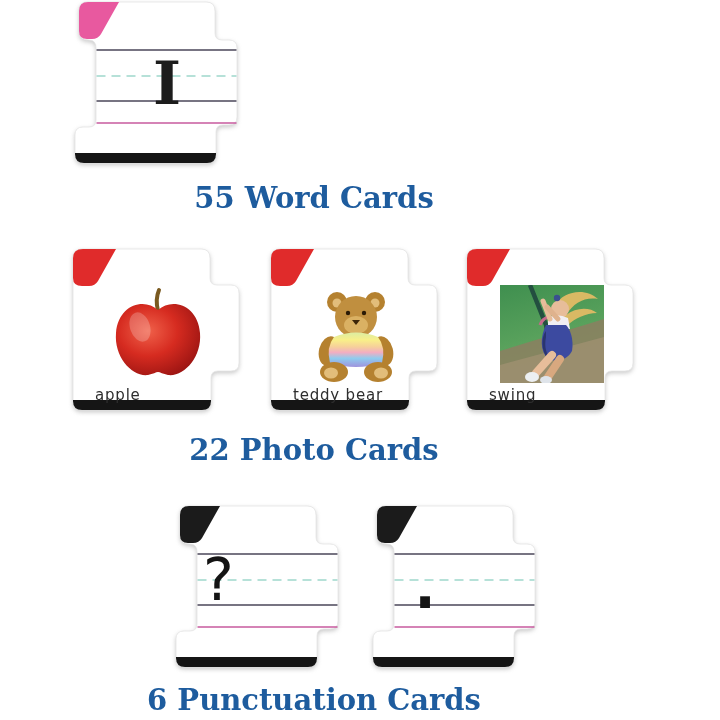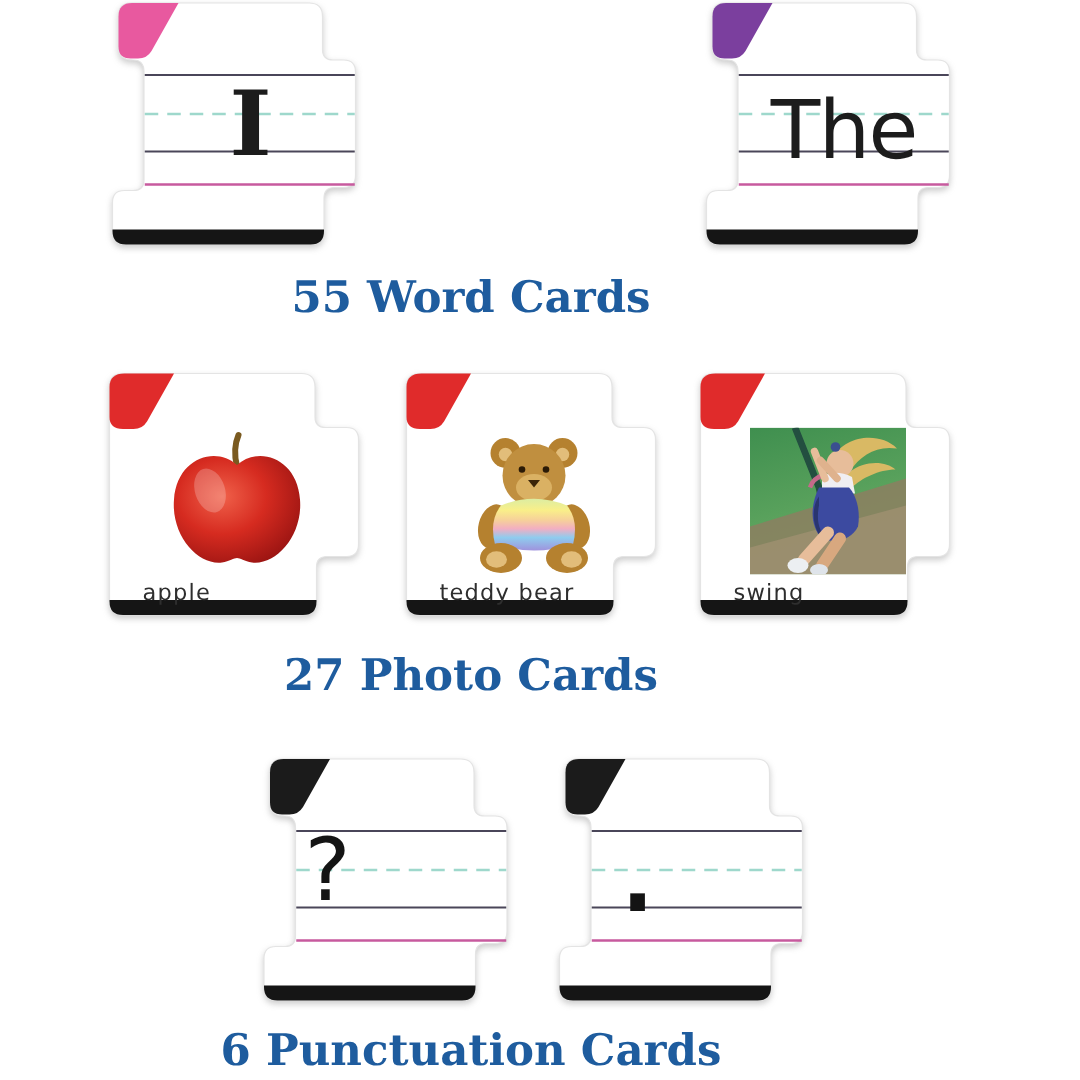--- a/index.html
+++ b/index.html
@@ -42,34 +42,20 @@
         <line class="ln-solid" x1="34.5" y1="101" x2="174.5" y2="101"></line>
         <line class="ln-pink" x1="34.5" y1="123" x2="174.5" y2="123"></line>
       </g>
       <path class="tab" d="M 26 2 L 57 2 L 39 34 Q 36 39 30 39 H 25 Q 17 39 17 31 V 11 Q 17 2 26 2 Z" fill="#e8599f"></path>
       <path class="bar" d="M13 153 L154 153 L154 154 Q154 163 145 163 L22 163 Q13 163 13 154 Z"></path>
     </svg>
     <div class="word-text font-serif">I</div>
   </div>
 
 
-  <div class="card" style="left:458px;top:0;">
-    <svg class="card-svg" width="190" height="166" viewBox="0 0 190 166">
-      <path class="body" d="M 25 2 H 144 Q 153 2 153 11 V 33 Q 153 40 160 40 H 167 Q 175 40 175 48 V 117 Q 175 125 167 125 H 161 Q 154 125 154 132 V 154 Q 154 163 145 163 H 22 Q 13 163 13 154 V 135 Q 13 127 21 127 H 27 Q 34 127 34 120 V 48 Q 34 40 27 40 Q 17 40 17 32 V 11 Q 17 2 25 2 Z"></path>
-      <g>
-        <line class="ln-solid" x1="34.5" y1="50" x2="174.5" y2="50"></line>
-        <line class="ln-dash" x1="34.5" y1="76" x2="174.5" y2="76"></line>
-        <line class="ln-solid" x1="34.5" y1="101" x2="174.5" y2="101"></line>
-        <line class="ln-pink" x1="34.5" y1="123" x2="174.5" y2="123"></line>
-      </g>
-      <path class="tab" d="M 26 2 L 57 2 L 39 34 Q 36 39 30 39 H 25 Q 17 39 17 31 V 11 Q 17 2 26 2 Z" fill="#7b3f9e"></path>
-      <path class="bar" d="M13 153 L154 153 L154 154 Q154 163 145 163 L22 163 Q13 163 13 154 Z"></path>
-    </svg>
-    <div class="word-text">The</div>
-  </div>
 
   <div class="caption" style="top:181px;">55 Word Cards</div>
 
   <div class="card" style="left:64px;top:247px;">
     <svg class="card-svg" width="190" height="166" viewBox="0 0 190 166">
       <path class="body" d="M 18 2 H 137 Q 146 2 146 11 V 31 Q 146 38 153 38 H 167 Q 175 38 175 46 V 116 Q 175 124 167 124 H 154 Q 147 124 147 131 V 154 Q 147 163 138 163 H 18 Q 9 163 9 154 V 11 Q 9 2 18 2 Z"></path>
       <path class="tab" d="M 19 2 L 52 2 L 34 34 Q 31 39 25 39 H 18 Q 9 39 9 31 V 11 Q 9 2 19 2 Z" fill="#e02b2b"></path>
       <path class="bar" d="M9 153 L147 153 L147 154 Q147 163 138 163 L18 163 Q9 163 9 154 Z"></path>
     </svg>
     <div class="photo">
@@ -158,21 +144,21 @@
         <path d="M46 52 C44 62 46 70 52 74 L48 74 C41 66 41 52 46 46 Z" fill="#2a356f"></path>
         <path d="M52 70 L36 88" stroke="#e7bd9a" stroke-width="8" stroke-linecap="round"></path>
         <path d="M60 74 L48 92" stroke="#d8a87f" stroke-width="8" stroke-linecap="round"></path>
         <ellipse cx="32" cy="92" rx="7" ry="5" fill="#eceff2"></ellipse>
         <ellipse cx="46" cy="95" rx="6" ry="4" fill="#dfe4ea"></ellipse>
       </svg>
     </div>
     <div class="photo-label">swing</div>
   </div>
 
-  <div class="caption" style="top:433px;">27 Photo Cards</div>
+  <div class="caption" style="top:433px;">22 Photo Cards</div>
 
   <div class="card" style="left:163px;top:504px;">
     <svg class="card-svg" width="190" height="166" viewBox="0 0 190 166">
       <path class="body" d="M 25 2 H 144 Q 153 2 153 11 V 33 Q 153 40 160 40 H 167 Q 175 40 175 48 V 117 Q 175 125 167 125 H 161 Q 154 125 154 132 V 154 Q 154 163 145 163 H 22 Q 13 163 13 154 V 135 Q 13 127 21 127 H 27 Q 34 127 34 120 V 48 Q 34 40 27 40 Q 17 40 17 32 V 11 Q 17 2 25 2 Z"></path>
       <g>
         <line class="ln-solid" x1="34.5" y1="50" x2="174.5" y2="50"></line>
         <line class="ln-dash" x1="34.5" y1="76" x2="174.5" y2="76"></line>
         <line class="ln-solid" x1="34.5" y1="101" x2="174.5" y2="101"></line>
         <line class="ln-pink" x1="34.5" y1="123" x2="174.5" y2="123"></line>
       </g>

